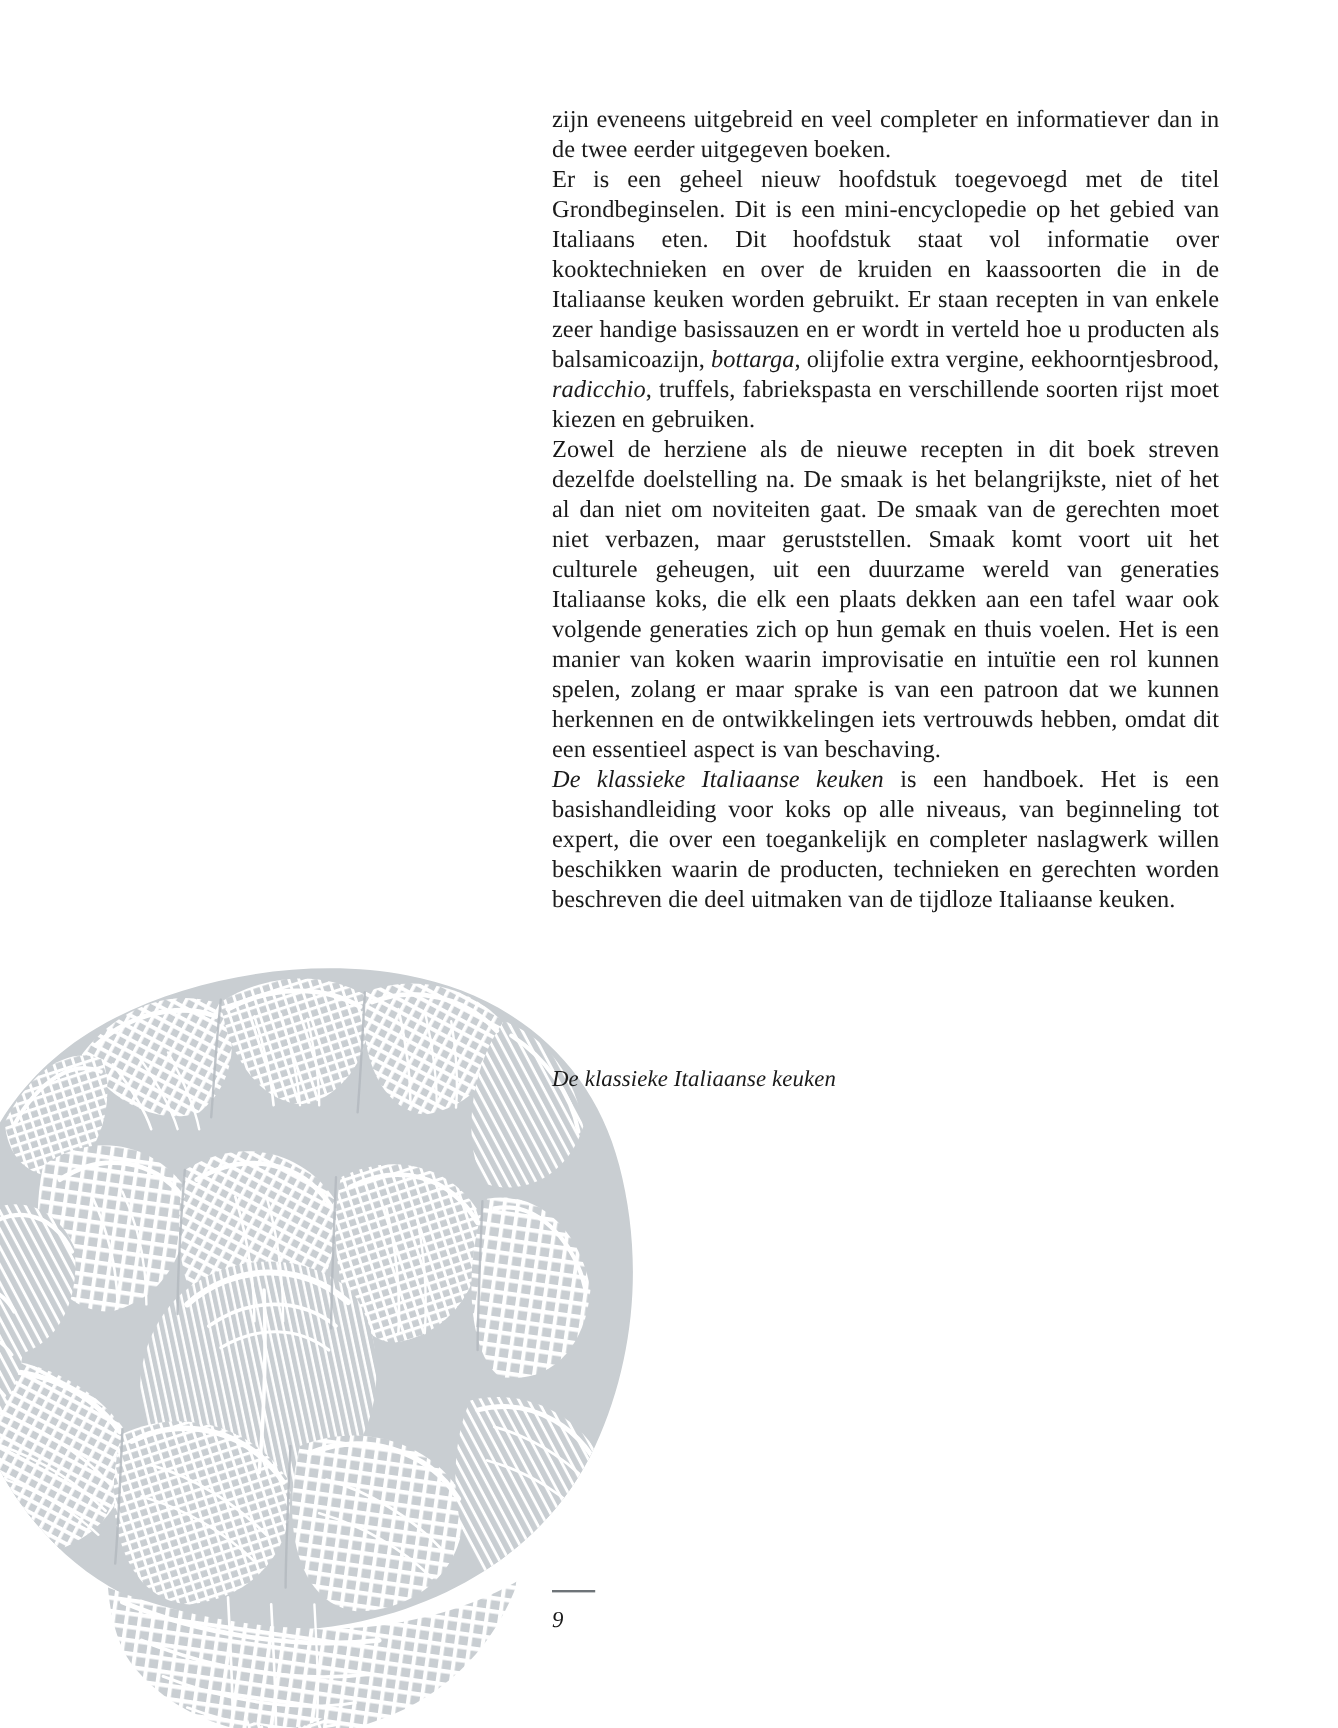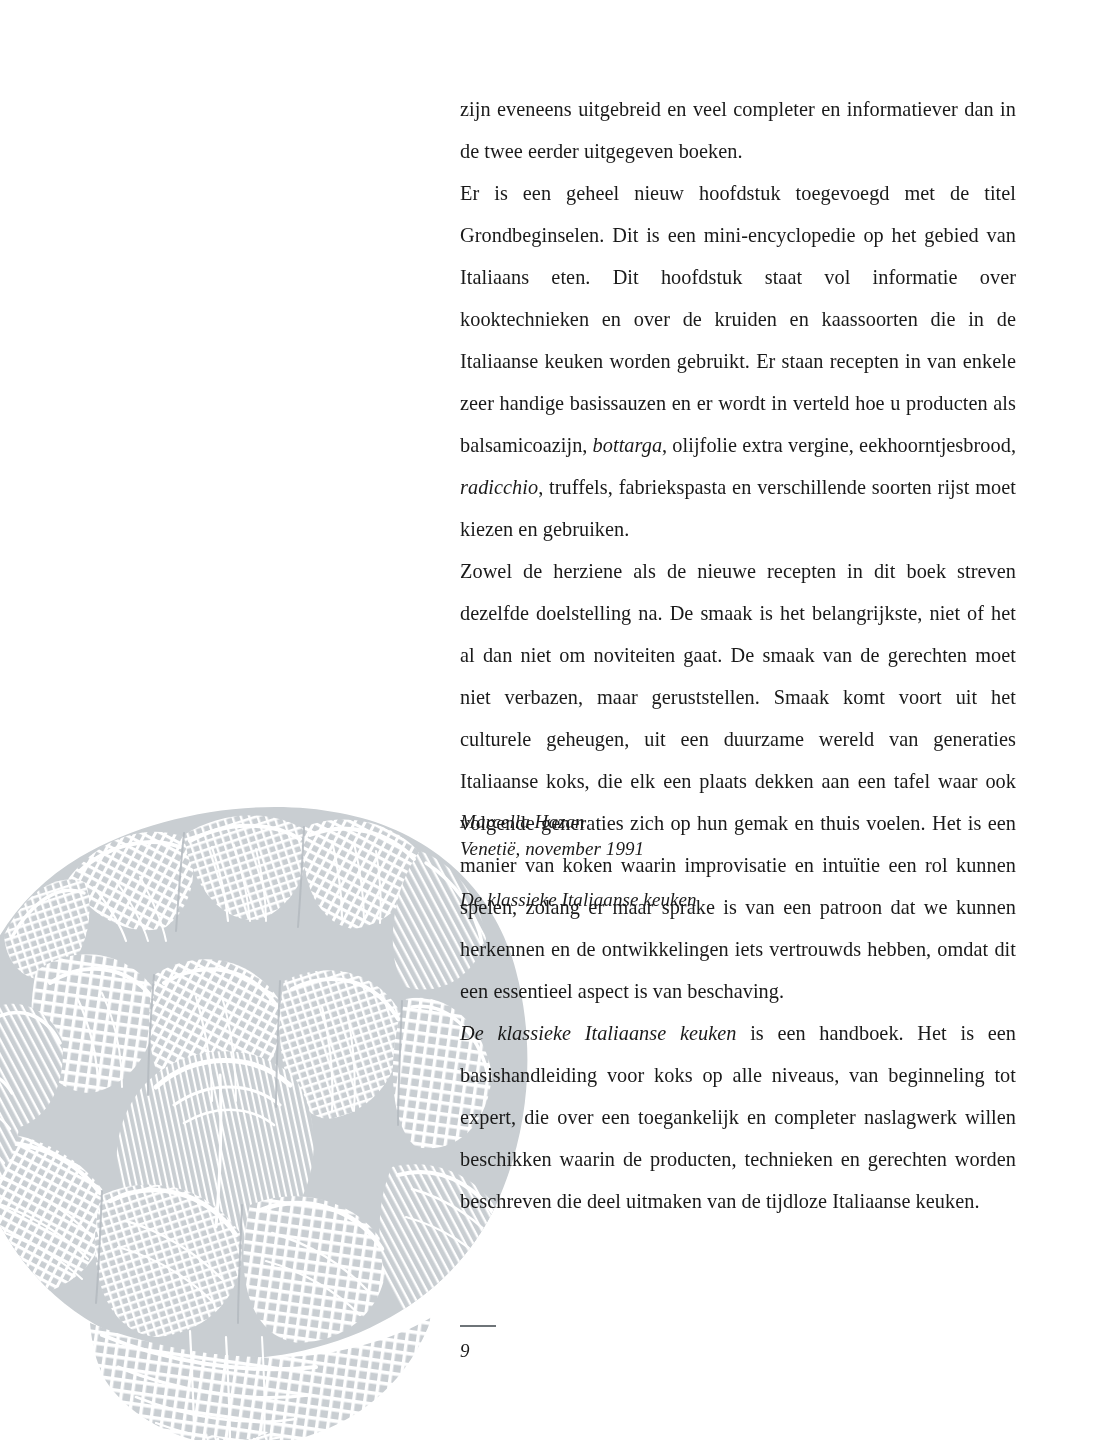--- a/index.html
+++ b/index.html
@@ -40,21 +40,21 @@
     position: absolute;
     left: 460px;
     top: 88px;
     width: 556px;
     z-index: 2;
   }
 
   .body-paragraph {
     margin: 0;
     font-size: 20.3px;
-    line-height: 42px;
+    line-height: 25px;
     text-align: justify;
     text-justify: inter-word;
     hyphens: manual;
     letter-spacing: 0.05px;
   }
 
   .body-paragraph + .body-paragraph {
     margin-top: 0;
   }
 
@@ -302,24 +302,20 @@
     <p class="body-paragraph"><span>zijn eveneens uitgebreid en veel completer en informatiever dan in de twee eerder uitgegeven boeken.</span></p>
 
     <p class="body-paragraph"><span>Er is een geheel nieuw hoofdstuk toegevoegd met de titel Grondbeginselen. Dit is een mini-encyclopedie op het gebied van Italiaans eten. Dit hoofdstuk staat vol informatie over kooktechnieken en over de kruiden en kaassoorten die in de Italiaanse keuken worden gebruikt. Er staan recepten in van enkele zeer handige basissauzen en er wordt in verteld hoe u producten als balsamicoazijn, </span><em>bottarga</em><span>, olijfolie extra vergine, eekhoorntjesbrood, </span><em>radicchio</em><span>, truffels, fabriekspasta en verschillende soorten rijst moet kiezen en gebruiken.</span></p>
 
     <p class="body-paragraph"><span>Zowel de herziene als de nieuwe recepten in dit boek streven dezelfde doelstelling na. De smaak is het belangrijkste, niet of het al dan niet om noviteiten gaat. De smaak van de gerechten moet niet verbazen, maar geruststellen. Smaak komt voort uit het culturele geheugen, uit een duurzame wereld van generaties Italiaanse koks, die elk een plaats dekken aan een tafel waar ook volgende generaties zich op hun gemak en thuis voelen. Het is een manier van koken waarin improvisatie en intuïtie een rol kunnen spelen, zolang er maar sprake is van een patroon dat we kunnen herkennen en de ontwikkelingen iets vertrouwds hebben, omdat dit een essentieel aspect is van beschaving.</span></p>
 
     <p class="body-paragraph"><em>De klassieke Italiaanse keuken</em><span> is een handboek. Het is een basishandleiding voor koks op alle niveaus, van beginneling tot expert, die over een toegankelijk en completer naslagwerk willen beschikken waarin de producten, technieken en gerechten worden beschreven die deel uitmaken van de tijdloze Italiaanse keuken.</span></p>
 
   </div>
 
-  <div class="signature-block">
-    <p class="signature-line">Marcella Hazan</p>
-    <p class="signature-line">Venetië, november 1991</p>
-  </div>
 
   <p class="book-title-line">De klassieke Italiaanse keuken</p>
 
   <div class="folio">
     <div class="folio-rule"></div>
     <div class="folio-number">9</div>
   </div>
 
 </div>
 

